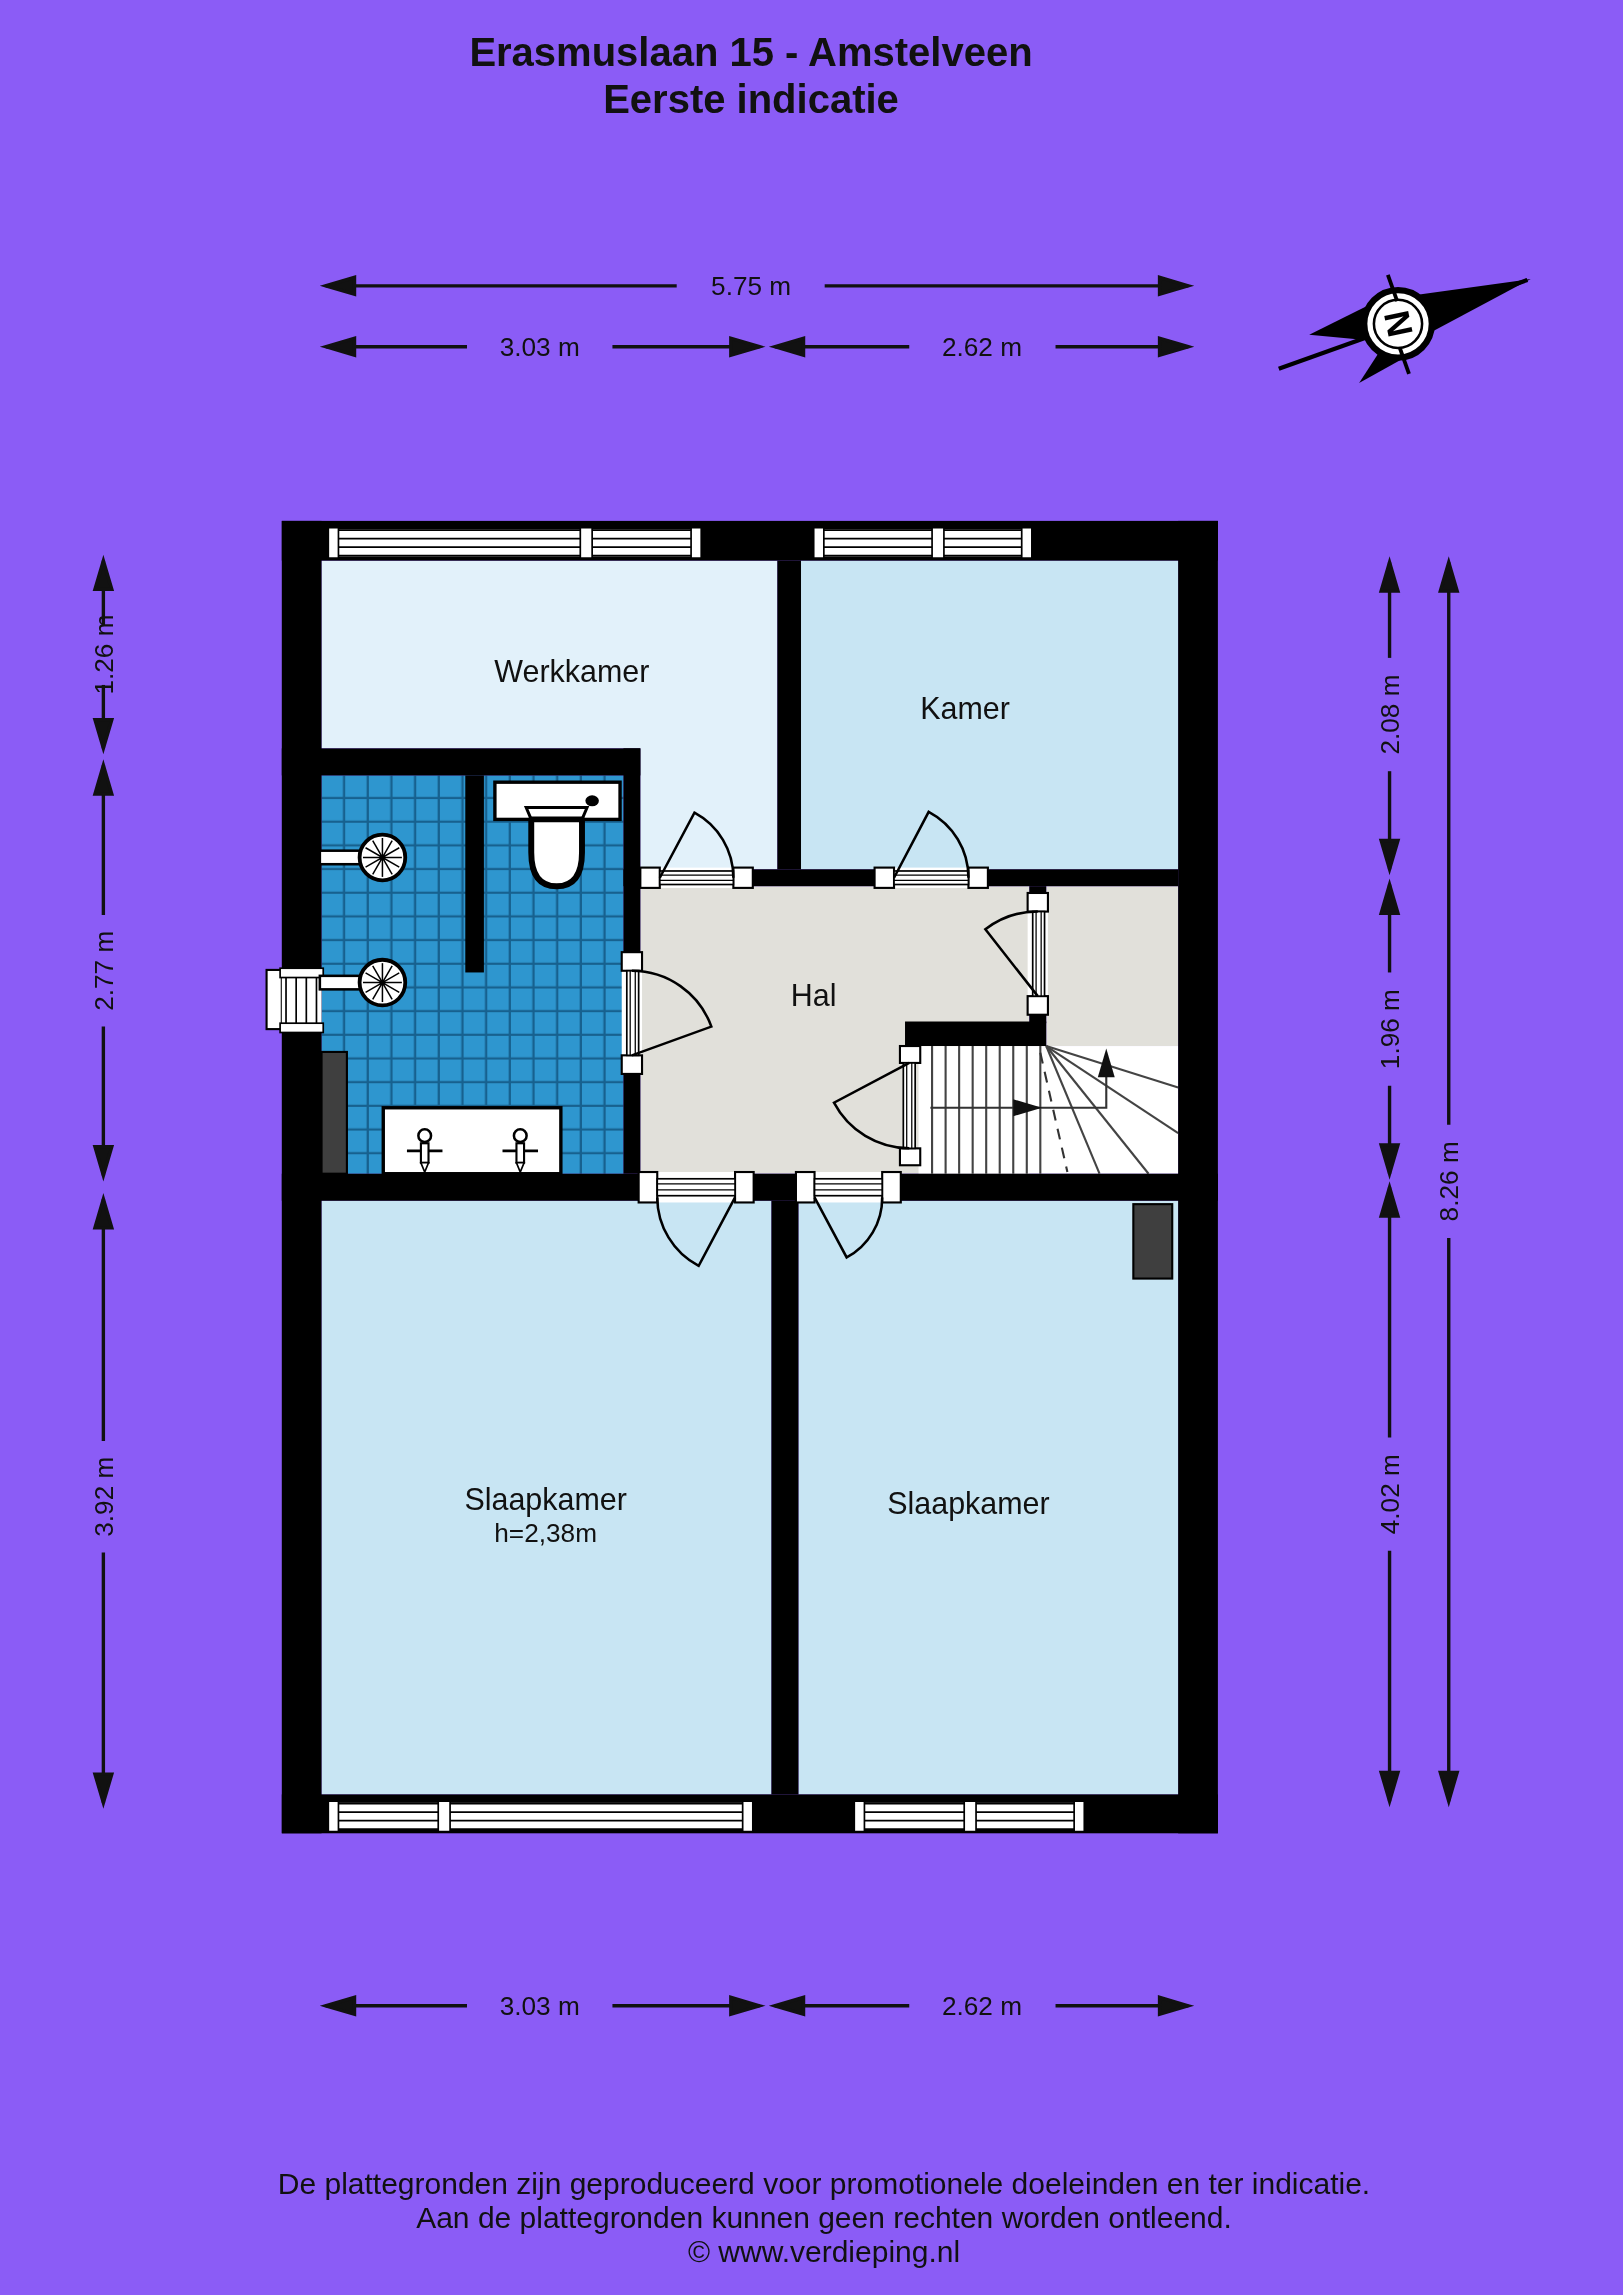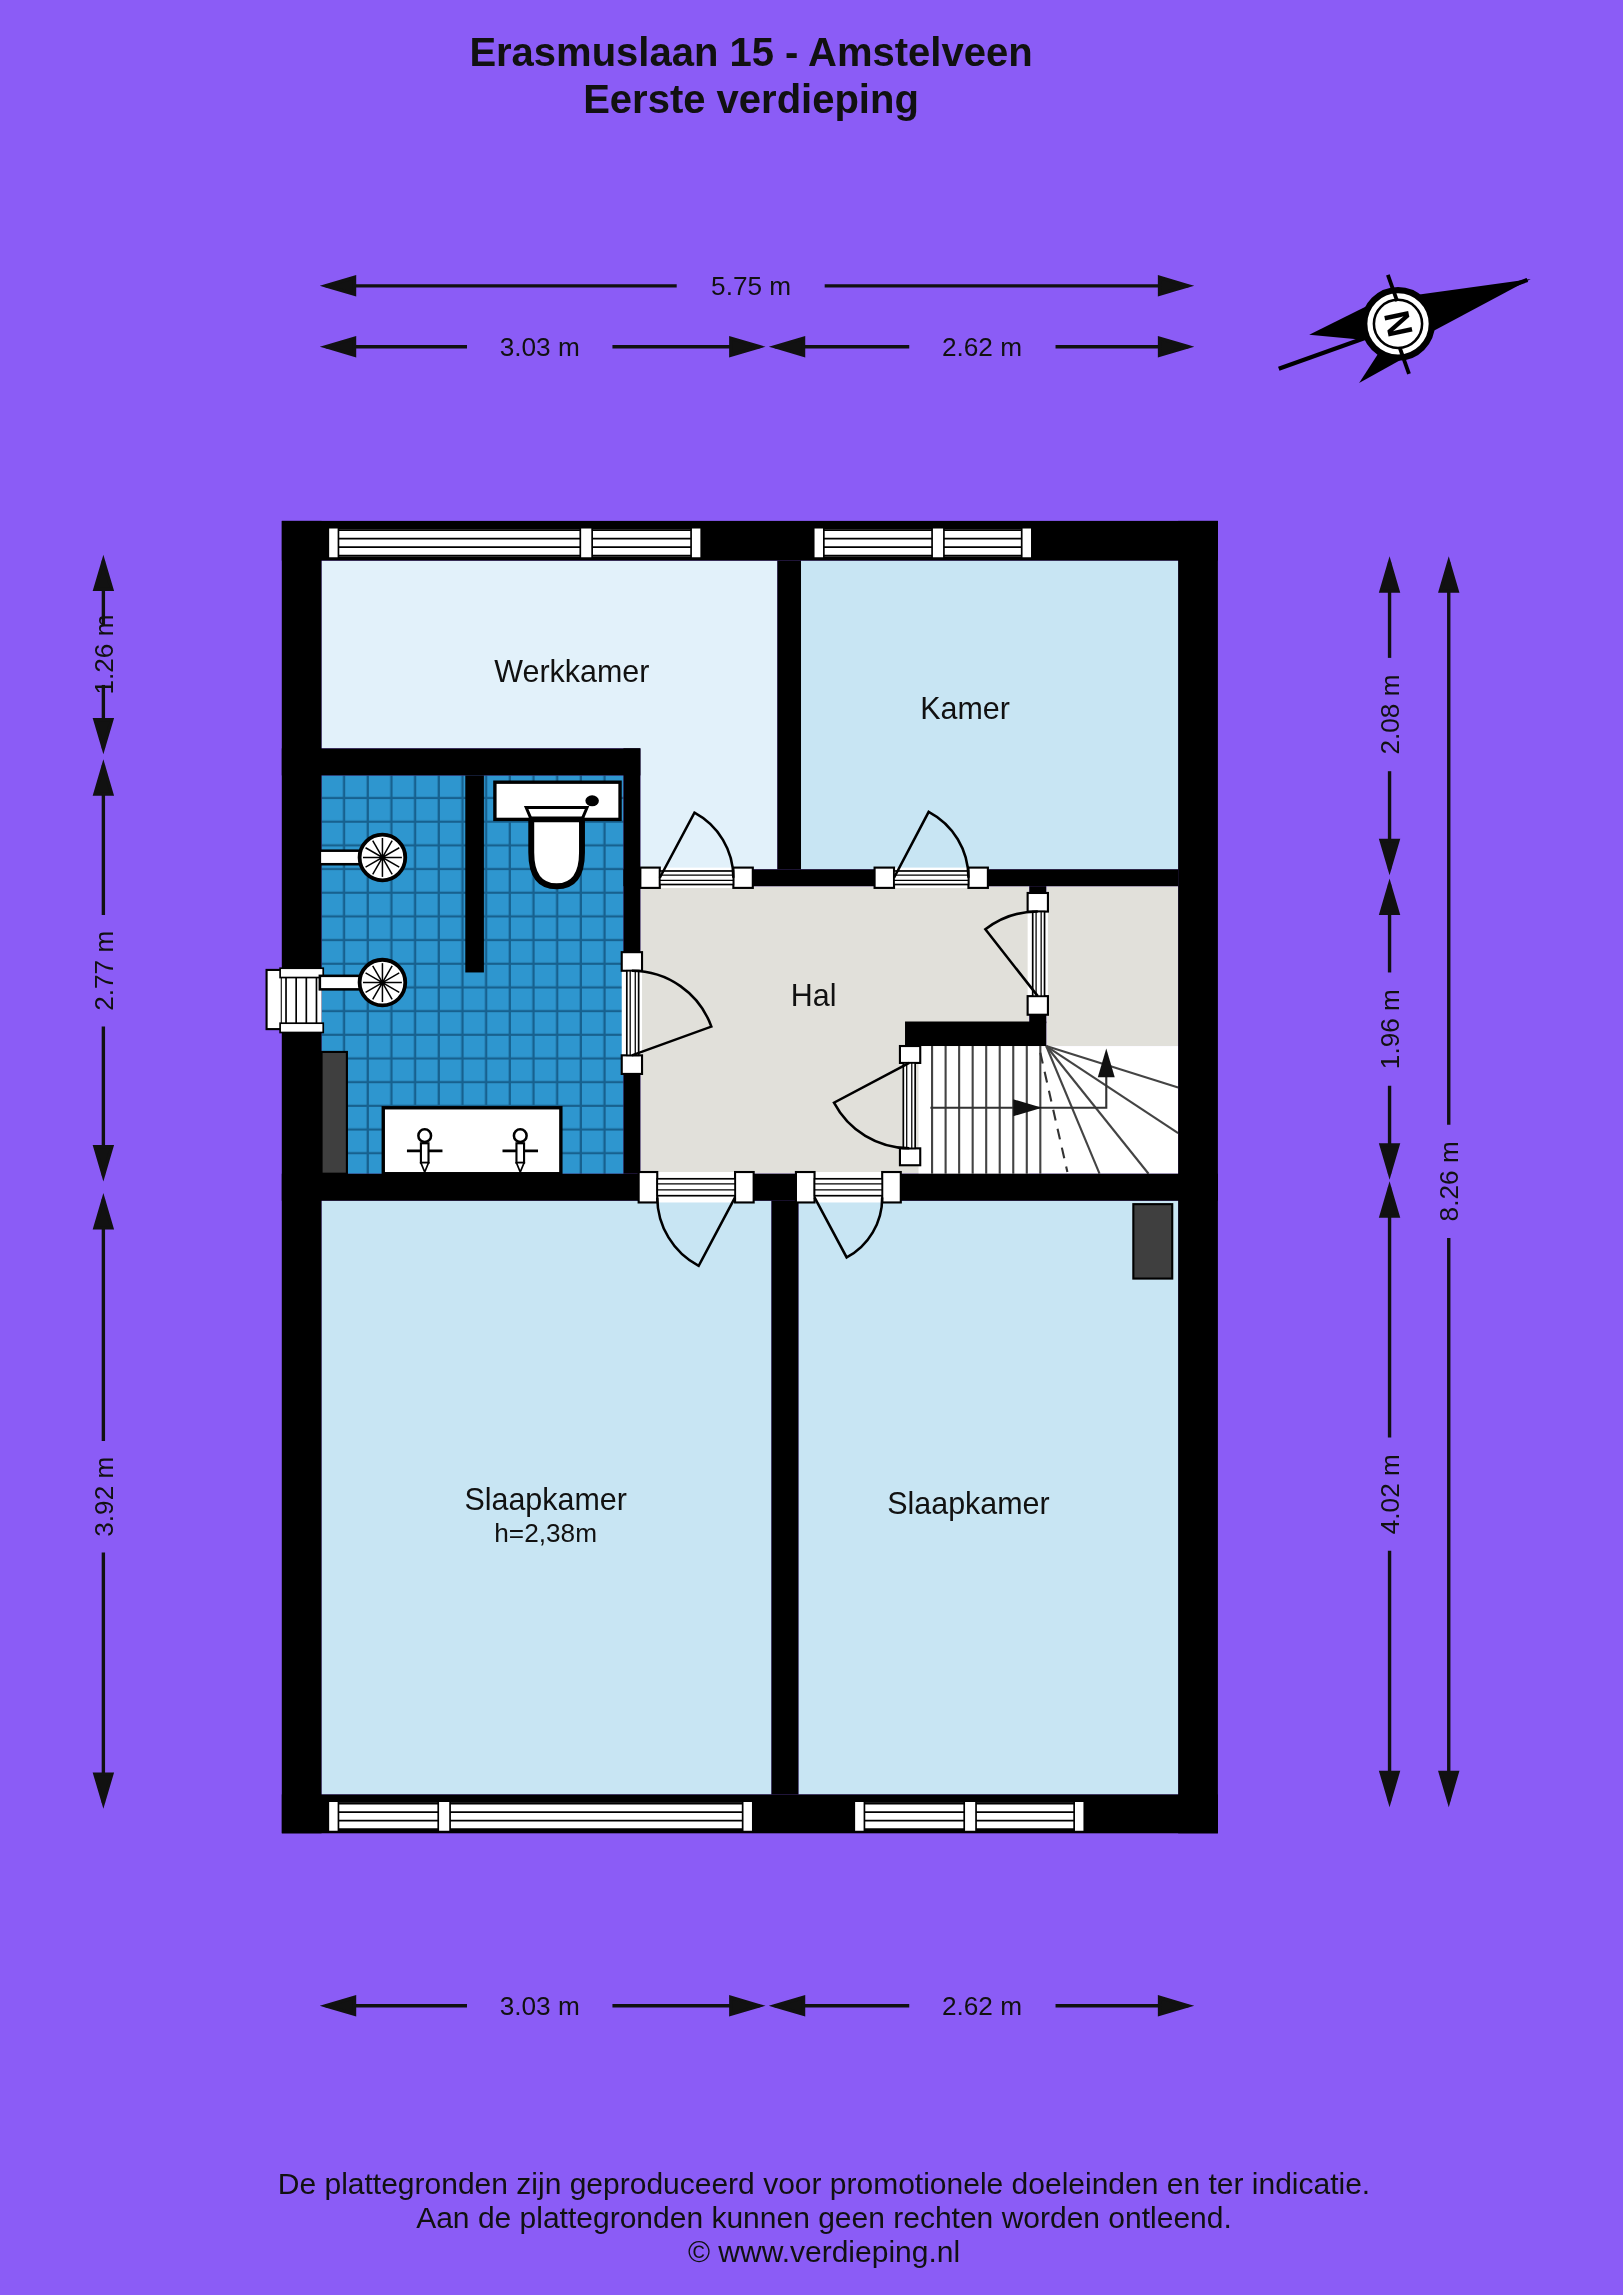--- a/index.html
+++ b/index.html
@@ -15,21 +15,21 @@
   .room-sublabel{font-size:31px;fill:#111;}
   .dim-label{font-size:31px;fill:#111;}
 </style>
 </head>
 <body>
 
 <div class="page">
 
   <div class="title-block">
     <div>Erasmuslaan 15 - Amstelveen</div>
-    <div>Eerste verdieping</div>
+    <div>Eerste indicatie</div>
   </div>
 
   <svg width="1624" height="2295" viewBox="0 0 1920 2714">
     <defs>
       <polygon id="ah" points="0,0 -34,-10 -34,10"></polygon>
       <pattern id="tiles" x="380" y="917" width="28" height="28" patternUnits="userSpaceOnUse">
         <rect width="28" height="28" fill="#2e96cf"></rect>
         <path d="M27 0 V27 H0" fill="none" stroke="#17618f" stroke-width="3.5"></path>
       </pattern>
       <g id="shower-head">

